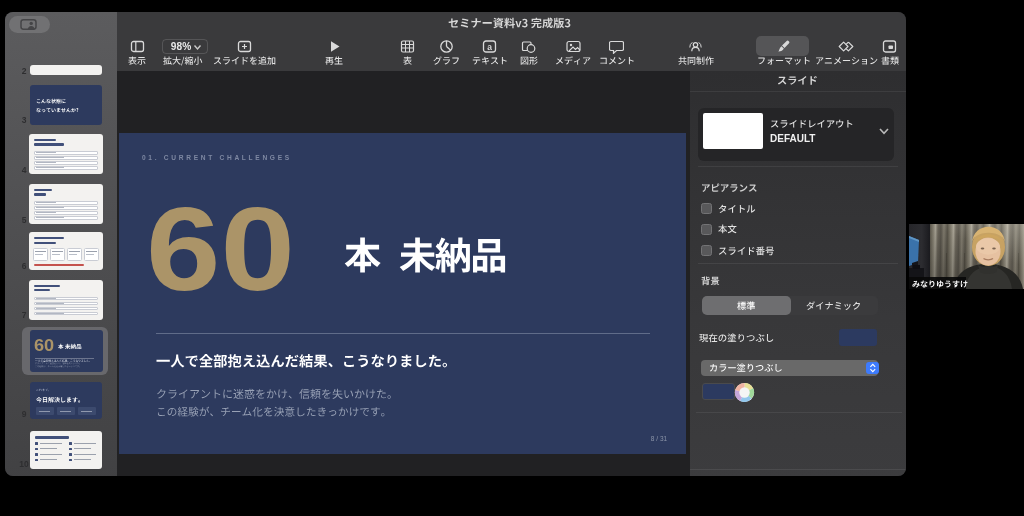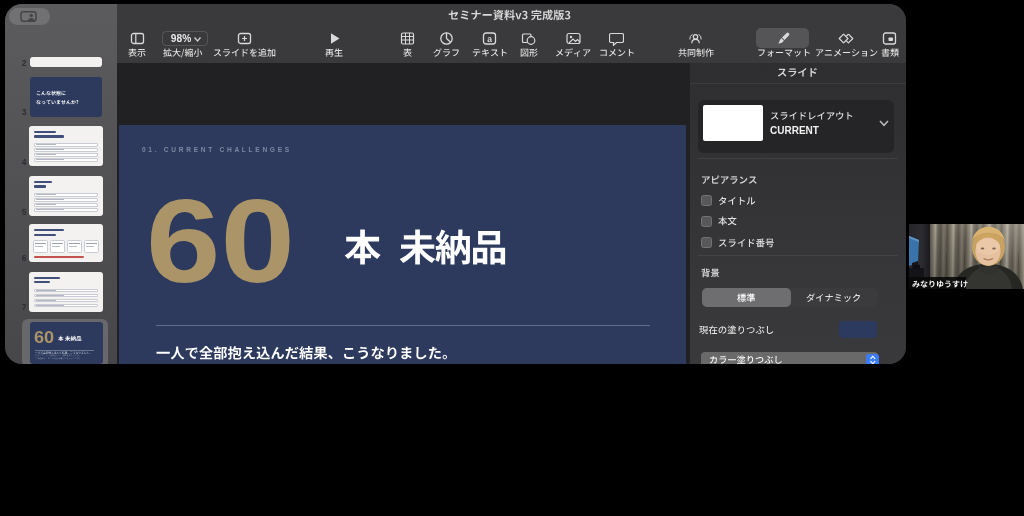--- a/index.html
+++ b/index.html
@@ -1,17 +1,17 @@
 <!DOCTYPE html>
 <html><head><meta charset="utf-8"><style>
 *{margin:0;padding:0;box-sizing:border-box}
 html,body{width:1024px;height:516px;background:#000;overflow:hidden;font-family:"Liberation Sans",sans-serif}
 .t{position:absolute}
 .t svg{display:block}
-#win{position:absolute;left:5px;top:4px;width:901px;height:360px;border-radius:17px;overflow:hidden;background:#232325}
+#win{position:absolute;left:5px;top:12px;width:901px;height:464px;border-radius:8px;overflow:hidden;background:#232325}
 </style></head><body>
 <div id="win">
     <div class="t" style="left:0px;top:0px;width:112px;height:508px;background:linear-gradient(180deg,#5c5c5e 0%,#535355 30%,#4a4a4c 60%,#3f3f41 100%)"></div>
     <div class="t" style="left:112px;top:0px;width:789px;height:59px;background:#3a3a3c"></div>
     <div class="t" style="left:112px;top:59px;width:573px;height:449px;background:#212123"></div>
     <div class="t" style="left:685px;top:59px;width:216px;height:449px;background:linear-gradient(180deg,#2e2e30,#38383a 55%,#3d3d3f)"></div>
     <div class="t" style="left:442.5px;top:4.3px;">
       <svg width="125" height="13" viewBox="0 -11.2 125 13" style="display:block;overflow:visible">
         <path fill="#d8d8d8" d="M10.2 -6.4 9.1 -7.2C8.9 -7.1 8.7 -7.1 8.3 -7C7.8 -6.9 6.3 -6.6 4.6 -6.2V-7.6C4.6 -7.9 4.7 -8.5 4.7 -8.8H3.1C3.1 -8.5 3.2 -7.9 3.2 -7.6V-6C2 -5.8 1.1 -5.6 0.5 -5.5L0.8 -4.1C1.3 -4.2 2.2 -4.3 3.2 -4.5V-1.5C3.2 -0.2 3.5 0.4 6.1 0.4C7.3 0.4 8.6 0.3 9.6 0.2L9.6 -1.3C8.5 -1.1 7.2 -0.9 6.1 -0.9C4.8 -0.9 4.6 -1.2 4.6 -1.9V-4.8L8.1 -5.5C7.8 -5 7 -3.9 6.3 -3.3L7.5 -2.5C8.3 -3.3 9.4 -4.9 9.8 -5.8C9.9 -6 10.1 -6.3 10.2 -6.4ZM14.4 -8.8 13.9 -7.4C15.4 -7.2 18.6 -6.5 19.9 -6L20.5 -7.4C19.1 -7.9 15.9 -8.6 14.4 -8.8ZM13.9 -5.8 13.4 -4.4C15 -4.1 17.9 -3.5 19.2 -3L19.7 -4.4C18.3 -4.9 15.5 -5.5 13.9 -5.8ZM13.3 -2.6 12.7 -1.1C14.5 -0.9 18.1 -0.1 19.6 0.5L20.2 -0.9C18.7 -1.4 15.2 -2.3 13.3 -2.6ZM23.4 -6.4V-4.8C23.7 -4.9 24.2 -4.9 24.7 -4.9H27.5C27.4 -3 26.7 -1.4 24.5 -0.4L25.9 0.6C28.3 -0.8 29 -2.7 29.1 -4.9H31.6C32 -4.9 32.6 -4.9 32.8 -4.9V-6.4C32.6 -6.4 32.1 -6.3 31.6 -6.3H29.1V-7.5C29.1 -7.9 29.1 -8.5 29.2 -8.9H27.4C27.5 -8.5 27.5 -7.9 27.5 -7.5V-6.3H24.6C24.2 -6.3 23.7 -6.4 23.4 -6.4ZM34.6 -5.2V-3.4C35 -3.4 35.8 -3.5 36.4 -3.5C37.7 -3.5 41.4 -3.5 42.4 -3.5C42.9 -3.5 43.5 -3.4 43.8 -3.4V-5.2C43.5 -5.2 43 -5.1 42.4 -5.1C41.4 -5.1 37.8 -5.1 36.4 -5.1C35.9 -5.1 35 -5.2 34.6 -5.2ZM45.7 -8.4C46.5 -8.2 47.5 -7.8 48 -7.5L48.7 -8.5C48.1 -8.8 47 -9.2 46.3 -9.4ZM48 -3.4H52.9V-2.9H48ZM48 -2.2H52.9V-1.7H48ZM48 -4.7H52.9V-4.2H48ZM51 -0.3C52.2 0.1 53.3 0.7 54 1L55.5 0.4C54.7 0 53.4 -0.5 52.3 -0.9H54.2V-5.3C54.5 -5.2 54.7 -5.2 55 -5.1C55.1 -5.5 55.4 -6 55.7 -6.2C53.4 -6.5 52.8 -7.1 52.5 -7.8H53.7C53.6 -7.6 53.5 -7.4 53.3 -7.2L54.4 -6.9C54.7 -7.3 55.1 -8 55.4 -8.6L54.5 -8.8L54.3 -8.8H51L51.3 -9.3L50.1 -9.5C49.8 -8.9 49.3 -8.1 48.5 -7.6C48.8 -7.4 49.2 -7.2 49.5 -6.9C49.8 -7.2 50.1 -7.5 50.4 -7.8H51.2C50.9 -7 50.3 -6.5 48.6 -6.2C48.7 -6.1 49 -5.7 49.1 -5.5H46.7V-0.9H48.4C47.6 -0.5 46.4 -0.1 45.3 0.1C45.6 0.3 46 0.8 46.3 1C47.4 0.7 48.9 0.2 49.8 -0.4L48.7 -0.9H52.1ZM45.2 -6.5 45.7 -5.4C46.5 -5.6 47.6 -5.9 48.6 -6.2V-6.2L48.4 -7.3C47.2 -7 46 -6.7 45.2 -6.5ZM51.9 -6.7C52.2 -6.2 52.8 -5.8 53.6 -5.5H49.8C50.9 -5.7 51.5 -6.1 51.9 -6.7ZM56.4 -8.6C56.7 -7.8 56.9 -6.7 56.9 -6L57.9 -6.2C57.9 -7 57.6 -8 57.4 -8.8ZM60.1 -8.9C60 -8.1 59.7 -7 59.5 -6.3L60.3 -6C60.6 -6.7 61 -7.8 61.2 -8.7ZM61.6 -8C62.3 -7.6 63 -7 63.4 -6.5L64.1 -7.5C63.7 -8 62.9 -8.5 62.3 -8.9ZM61.1 -5.2C61.8 -4.8 62.6 -4.2 63 -3.8L63.6 -4.8C63.2 -5.2 62.4 -5.8 61.7 -6.1ZM56.4 -5.8V-4.5H57.7C57.4 -3.5 56.8 -2.3 56.2 -1.6C56.4 -1.2 56.7 -0.6 56.8 -0.2C57.3 -0.9 57.8 -2 58.1 -3V1H59.4V-3C59.7 -2.4 60 -1.9 60.2 -1.5L61 -2.6C60.8 -2.9 59.7 -4.1 59.4 -4.5V-4.5H61V-5.8H59.4V-9.5H58.1V-5.8ZM61 -2.5 61.2 -1.3 64.3 -1.8V1H65.6V-2L67 -2.3L66.8 -3.5L65.6 -3.3V-9.5H64.3V-3.1ZM69.5 0H71.4L73.5 -6.3H71.9L71 -3.1C70.8 -2.5 70.7 -1.9 70.5 -1.2H70.4C70.3 -1.9 70.1 -2.5 69.9 -3.1L69 -6.3H67.4ZM76.7 0.2C78.3 0.2 79.6 -0.7 79.6 -2.2C79.6 -3.3 78.9 -4 78 -4.3V-4.3C78.9 -4.7 79.4 -5.3 79.4 -6.2C79.4 -7.7 78.3 -8.4 76.7 -8.4C75.7 -8.4 74.9 -8.1 74.2 -7.4L75 -6.4C75.5 -6.9 76 -7.1 76.6 -7.1C77.3 -7.1 77.7 -6.8 77.7 -6.1C77.7 -5.4 77.2 -4.8 75.7 -4.8V-3.7C77.5 -3.7 78 -3.2 78 -2.3C78 -1.6 77.4 -1.2 76.6 -1.2C75.8 -1.2 75.2 -1.6 74.7 -2L73.9 -1C74.5 -0.3 75.4 0.2 76.7 0.2ZM85.5 -6.3V-5.1H91.3V-6.3ZM83.4 -4.3V-3.1H86.1C85.9 -1.7 85.5 -0.7 83.1 -0.2C83.4 0.1 83.7 0.7 83.9 1C86.7 0.3 87.3 -1.1 87.5 -3.1H89V-0.8C89 0.4 89.3 0.8 90.6 0.8C90.9 0.8 91.8 0.8 92.1 0.8C93.1 0.8 93.5 0.4 93.6 -1.2C93.3 -1.3 92.7 -1.5 92.4 -1.7C92.4 -0.6 92.3 -0.4 91.9 -0.4C91.7 -0.4 91 -0.4 90.8 -0.4C90.4 -0.4 90.3 -0.4 90.3 -0.8V-3.1H93.4V-4.3ZM83.6 -8.4V-5.8H85V-7.2H91.8V-5.8H93.2V-8.4H89.1V-9.5H87.7V-8.4ZM99.8 -9.5C99.8 -8.9 99.8 -8.4 99.8 -7.8H95.2V-4.5C95.2 -3.1 95.1 -1.1 94.3 0.2C94.6 0.4 95.2 0.9 95.4 1.1C96.4 -0.2 96.6 -2.4 96.6 -4.1H98.1C98.1 -2.7 98 -2.1 97.9 -2C97.8 -1.9 97.7 -1.8 97.6 -1.8C97.4 -1.8 97 -1.8 96.6 -1.9C96.8 -1.5 96.9 -1 97 -0.6C97.5 -0.6 98 -0.6 98.3 -0.7C98.6 -0.7 98.8 -0.8 99.1 -1.1C99.3 -1.4 99.4 -2.4 99.4 -4.8C99.4 -5 99.4 -5.3 99.4 -5.3H96.6V-6.5H99.9C100 -4.8 100.3 -3.2 100.7 -2C100 -1.2 99.2 -0.6 98.4 -0.1C98.7 0.1 99.2 0.7 99.3 1C100 0.5 100.7 0 101.2 -0.6C101.7 0.4 102.4 0.9 103.2 0.9C104.2 0.9 104.6 0.4 104.9 -1.7C104.5 -1.8 104 -2.1 103.7 -2.4C103.7 -1 103.5 -0.4 103.3 -0.4C102.9 -0.4 102.5 -0.9 102.2 -1.7C103 -2.8 103.7 -4.1 104.2 -5.6L102.8 -5.9C102.5 -5 102.2 -4.2 101.7 -3.4C101.5 -4.3 101.4 -5.4 101.3 -6.5H104.8V-7.8H103.6L104.1 -8.4C103.7 -8.8 102.9 -9.3 102.3 -9.6L101.5 -8.8C101.9 -8.5 102.5 -8.2 102.9 -7.8H101.2C101.2 -8.4 101.2 -8.9 101.2 -9.5ZM106.2 -9.2V-4.9C106.2 -3.3 106.1 -1.2 105.4 0.2C105.6 0.4 106.1 0.8 106.3 1C107 -0 107.2 -1.5 107.3 -2.9H108.4V1H109.6V0.3C109.9 0.5 110.5 0.8 110.7 1C111.4 -0.4 111.7 -2.4 111.8 -4.2C112 -3.2 112.4 -2.3 112.8 -1.6C112.4 -0.9 111.8 -0.4 111.2 -0.1C111.5 0.1 111.9 0.7 112 1C112.6 0.6 113.2 0.1 113.6 -0.4C114.1 0.2 114.7 0.6 115.3 1C115.5 0.7 115.9 0.2 116.2 -0.1C115.5 -0.4 114.9 -0.9 114.4 -1.5C115.1 -2.7 115.6 -4.2 115.8 -5.9L115 -6.2L114.7 -6.2H111.8V-7.8H115.8V-9H110.6V-5.8C110.6 -4 110.5 -1.5 109.6 0.2V-4.1H107.4L107.4 -4.9V-5.4H110.2V-6.6H109.4V-9.5H108.2V-6.6H107.4V-9.2ZM114.4 -4.9C114.2 -4.1 113.9 -3.4 113.6 -2.8C113.2 -3.4 112.9 -4.2 112.7 -4.9ZM119.5 0.2C121 0.2 122.4 -0.7 122.4 -2.2C122.4 -3.3 121.7 -4 120.7 -4.3V-4.3C121.6 -4.7 122.1 -5.3 122.1 -6.2C122.1 -7.7 121 -8.4 119.4 -8.4C118.5 -8.4 117.7 -8.1 116.9 -7.4L117.8 -6.4C118.3 -6.9 118.8 -7.1 119.3 -7.1C120.1 -7.1 120.5 -6.8 120.5 -6.1C120.5 -5.4 120 -4.8 118.5 -4.8V-3.7C120.2 -3.7 120.7 -3.2 120.7 -2.3C120.7 -1.6 120.2 -1.2 119.3 -1.2C118.6 -1.2 118 -1.6 117.5 -2L116.7 -1C117.3 -0.3 118.2 0.2 119.5 0.2Z"></path>
       </svg>
@@ -357,21 +357,21 @@
       </svg>
     </div>
     <div class="t" style="left:685px;top:78.5px;width:216px;height:1px;background:rgba(255,255,255,0.07)"></div>
     <div class="t" style="left:693px;top:96px;width:196px;height:53px;background:#252527;border-radius:6px"></div>
     <div class="t" style="left:698px;top:101px;width:60px;height:36px;background:#fff;border-radius:2px"></div>
     <div class="t" style="left:765.0px;top:105.7px;">
       <svg width="85" height="11" viewBox="0 -9.3 85 11" style="display:block;overflow:visible">
         <path fill="#e6e6e6" d="M7.6 -6.3 7 -6.7C6.8 -6.6 6.5 -6.6 6.2 -6.6C5.8 -6.6 3.1 -6.6 2.7 -6.6C2.4 -6.6 1.9 -6.6 1.7 -6.7V-5.6C1.9 -5.6 2.4 -5.7 2.7 -5.7C3.1 -5.7 5.8 -5.7 6.1 -5.7C5.9 -5 5.3 -3.9 4.7 -3.2C3.7 -2.2 2.3 -1.1 0.8 -0.5L1.6 0.3C2.9 -0.3 4.2 -1.3 5.2 -2.4C6.1 -1.5 7 -0.5 7.6 0.3L8.4 -0.4C7.9 -1.1 6.7 -2.3 5.8 -3.1C6.4 -4 7 -5 7.3 -5.8C7.4 -5.9 7.5 -6.2 7.6 -6.3ZM11.4 -7V-6.1C11.7 -6.1 12 -6.1 12.3 -6.1C12.8 -6.1 15.4 -6.1 15.9 -6.1C16.2 -6.1 16.6 -6.1 16.8 -6.1V-7C16.6 -7 16.2 -7 15.9 -7C15.4 -7 12.8 -7 12.3 -7C12 -7 11.7 -7 11.4 -7ZM17.6 -4.5 16.9 -4.9C16.8 -4.8 16.6 -4.8 16.3 -4.8C15.8 -4.8 12.1 -4.8 11.6 -4.8C11.3 -4.8 10.9 -4.8 10.6 -4.8V-3.9C10.9 -3.9 11.3 -3.9 11.6 -3.9C12.2 -3.9 15.8 -3.9 16.3 -3.9C16.1 -3.3 15.8 -2.6 15.3 -2.1C14.5 -1.3 13.4 -0.7 12 -0.4L12.7 0.5C13.9 0.1 15.1 -0.5 16.1 -1.5C16.7 -2.3 17.2 -3.2 17.4 -4.1C17.4 -4.2 17.5 -4.4 17.6 -4.5ZM19.3 -3.5 19.8 -2.5C21 -2.9 22.2 -3.5 23.2 -4V-0.8C23.2 -0.4 23.2 0.1 23.1 0.3H24.3C24.2 0.1 24.2 -0.4 24.2 -0.8V-4.6C25.1 -5.2 26 -5.9 26.7 -6.6L25.9 -7.4C25.3 -6.6 24.3 -5.8 23.4 -5.2C22.3 -4.5 20.9 -3.9 19.3 -3.5ZM34.1 -6.8 33.5 -6.5C33.8 -6.1 34.1 -5.6 34.3 -5.1L34.9 -5.4C34.7 -5.8 34.4 -6.4 34.1 -6.8ZM35.3 -7.3 34.7 -7C35 -6.5 35.2 -6.1 35.5 -5.6L36.1 -5.9C35.9 -6.3 35.5 -6.9 35.3 -7.3ZM30.7 -0.7C30.7 -0.4 30.6 0.1 30.6 0.5H31.7C31.7 0.1 31.6 -0.4 31.6 -0.7L31.6 -3.6C32.7 -3.3 34.2 -2.7 35.2 -2.2L35.6 -3.2C34.7 -3.6 32.9 -4.3 31.6 -4.7V-6.1C31.6 -6.4 31.7 -6.8 31.7 -7.1H30.6C30.6 -6.8 30.7 -6.4 30.7 -6.1C30.7 -5.3 30.7 -1.3 30.7 -0.7ZM39.2 -0.3 39.8 0.3C40 0.1 40.2 0.1 40.3 0.1C42.6 -0.6 44.5 -1.8 45.7 -3.3L45.2 -4.1C44 -2.6 41.9 -1.4 40.3 -1C40.3 -1.5 40.3 -5.1 40.3 -6.1C40.3 -6.4 40.3 -6.7 40.3 -7H39.2C39.2 -6.8 39.3 -6.3 39.3 -6C39.3 -5.1 39.3 -1.5 39.3 -0.8C39.3 -0.7 39.2 -0.5 39.2 -0.3ZM47.2 -3.5 47.7 -2.5C48.9 -2.9 50.1 -3.5 51.1 -4V-0.8C51.1 -0.4 51.1 0.1 51 0.3H52.2C52.1 0.1 52.1 -0.4 52.1 -0.8V-4.6C53 -5.2 53.9 -5.9 54.6 -6.6L53.8 -7.4C53.2 -6.6 52.2 -5.8 51.3 -5.2C50.2 -4.5 48.8 -3.9 47.2 -3.5ZM64.6 -6.3 64 -6.8C63.8 -6.8 63.4 -6.8 63.2 -6.8C62.7 -6.8 58.5 -6.8 58 -6.8C57.6 -6.8 57.3 -6.8 56.9 -6.9V-5.8C57.3 -5.8 57.6 -5.9 58 -5.9C58.5 -5.9 62.5 -5.9 63.1 -5.9C62.8 -5.3 62 -4.4 61.2 -4L62 -3.3C63 -4 63.9 -5.2 64.3 -5.9C64.3 -6 64.5 -6.2 64.6 -6.3ZM60.8 -5H59.7C59.8 -4.8 59.8 -4.6 59.8 -4.3C59.8 -2.8 59.6 -1.6 58.3 -0.7C58 -0.5 57.6 -0.4 57.4 -0.3L58.2 0.4C60.7 -0.8 60.8 -2.6 60.8 -5ZM73.4 -5.6 72.8 -6C72.6 -6 72.4 -5.9 72.1 -5.9H70.2V-6.7C70.2 -7 70.2 -7.2 70.3 -7.5H69.1C69.2 -7.2 69.2 -7 69.2 -6.7V-5.9H67.2C66.8 -5.9 66.6 -6 66.3 -6C66.3 -5.8 66.3 -5.4 66.3 -5.2C66.3 -4.9 66.3 -3.9 66.3 -3.6C66.3 -3.4 66.3 -3.1 66.3 -2.9H67.3C67.2 -3.1 67.2 -3.4 67.2 -3.6C67.2 -3.8 67.2 -4.7 67.2 -5.1H72.2C72.1 -4.3 71.8 -3.3 71.3 -2.5C70.8 -1.7 69.8 -1.1 69 -0.8C68.7 -0.6 68.2 -0.5 67.9 -0.5L68.6 0.4C70.3 -0 71.6 -1 72.4 -2.3C72.9 -3.1 73.1 -4.2 73.3 -5C73.3 -5.2 73.3 -5.5 73.4 -5.6ZM77.4 -0.9C77.4 -0.5 77.4 0 77.4 0.3H78.5C78.5 0 78.4 -0.6 78.4 -0.9V-3.7C79.5 -3.4 81 -2.8 82 -2.3L82.4 -3.3C81.4 -3.7 79.7 -4.4 78.4 -4.8V-6.2C78.4 -6.6 78.5 -7 78.5 -7.3H77.4C77.4 -7 77.4 -6.5 77.4 -6.2C77.4 -5.4 77.4 -1.5 77.4 -0.9Z"></path>
       </svg>
     </div>
-    <div class="t" style="left:765px;top:121px;font-size:10px;color:#f0f0f0;font-weight:700;white-space:nowrap;">CURRENT</div>
+    <div class="t" style="left:765px;top:121px;font-size:10px;color:#f0f0f0;font-weight:700;white-space:nowrap;">DEFAULT</div>
     <div class="t" style="left:873px;top:114px">
       <svg width="12" height="10" viewBox="0 0 12 10">
         <path d="M2 3 L6 7.4 L10 3" fill="none" stroke="#b8b8b8" stroke-width="1.6"></path>
       </svg>
     </div>
     <div class="t" style="left:693px;top:153.5px;width:200px;height:1px;background:rgba(255,255,255,0.07)"></div>
     <div class="t" style="left:696.0px;top:169.6px;">
       <svg width="58" height="11" viewBox="0 -9.4 58 11" style="display:block;overflow:visible">
         <path fill="#cfcfcf" d="M9 -6.4 8.2 -7.1C8.1 -7 7.5 -7 7.3 -7C6.8 -7 2.8 -7 2.2 -7C1.8 -7 1.4 -7 1.1 -7.1V-5.8C1.5 -5.8 1.8 -5.8 2.2 -5.8C2.8 -5.8 6.5 -5.8 7.1 -5.8C6.9 -5.4 6.1 -4.5 5.4 -4.1L6.4 -3.3C7.3 -4 8.2 -5.1 8.6 -5.9C8.7 -6 8.9 -6.2 9 -6.4ZM5.1 -5.1H3.8C3.8 -4.8 3.8 -4.5 3.8 -4.2C3.8 -2.7 3.6 -1.7 2.4 -0.9C2.1 -0.6 1.7 -0.5 1.4 -0.4L2.5 0.5C5.1 -0.8 5.1 -2.8 5.1 -5.1ZM16.7 -6.7C16.7 -7 16.9 -7.2 17.2 -7.2C17.5 -7.2 17.8 -7 17.8 -6.7C17.8 -6.4 17.5 -6.1 17.2 -6.1C16.9 -6.1 16.7 -6.4 16.7 -6.7ZM12.3 -7.2H10.9C10.9 -6.9 11 -6.4 11 -6.2C11 -5.6 11 -2.2 11 -1.1C11 -0.3 11.4 0.2 12.3 0.3C12.7 0.4 13.2 0.4 13.8 0.4C14.9 0.4 16.3 0.3 17.2 0.2V-1.2C16.4 -1 14.9 -0.8 13.9 -0.8C13.5 -0.8 13.1 -0.9 12.8 -0.9C12.4 -1 12.2 -1.1 12.2 -1.5V-3.2C13.4 -3.5 14.9 -4 15.9 -4.4C16.2 -4.5 16.6 -4.7 17 -4.8L16.6 -5.7C16.8 -5.6 17 -5.5 17.2 -5.5C17.8 -5.5 18.3 -6.1 18.3 -6.7C18.3 -7.3 17.8 -7.8 17.2 -7.8C16.6 -7.8 16.1 -7.3 16.1 -6.7C16.1 -6.4 16.2 -6.1 16.4 -5.9C16 -5.7 15.8 -5.6 15.5 -5.5C14.6 -5.1 13.3 -4.7 12.2 -4.5V-6.2C12.2 -6.5 12.2 -6.9 12.3 -7.2ZM27.8 -6.4 27 -7.1C26.9 -7 26.3 -7 26.1 -7C25.6 -7 21.6 -7 21 -7C20.6 -7 20.2 -7 19.9 -7.1V-5.8C20.3 -5.8 20.6 -5.8 21 -5.8C21.6 -5.8 25.3 -5.8 25.9 -5.8C25.7 -5.4 24.9 -4.5 24.2 -4.1L25.2 -3.3C26.1 -4 27 -5.1 27.4 -5.9C27.5 -6 27.7 -6.2 27.8 -6.4ZM23.9 -5.1H22.6C22.6 -4.8 22.6 -4.5 22.6 -4.2C22.6 -2.7 22.4 -1.7 21.2 -0.9C20.9 -0.6 20.5 -0.5 20.2 -0.4L21.3 0.5C23.9 -0.8 23.9 -2.8 23.9 -5.1ZM30.3 -7.2V-6C30.6 -6 31 -6 31.3 -6C31.8 -6 34.3 -6 34.9 -6C35.2 -6 35.7 -6 35.9 -6V-7.2C35.6 -7.2 35.2 -7.2 34.9 -7.2C34.3 -7.2 31.9 -7.2 31.3 -7.2C31 -7.2 30.6 -7.2 30.3 -7.2ZM36.7 -4.5 35.9 -5C35.7 -4.9 35.5 -4.9 35.2 -4.9C34.5 -4.9 31.2 -4.9 30.5 -4.9C30.2 -4.9 29.8 -4.9 29.4 -5V-3.7C29.8 -3.8 30.3 -3.8 30.5 -3.8C31.4 -3.8 34.6 -3.8 35.1 -3.8C34.9 -3.3 34.6 -2.7 34.1 -2.2C33.4 -1.4 32.3 -0.8 30.8 -0.5L31.8 0.5C33 0.2 34.2 -0.4 35.1 -1.5C35.8 -2.3 36.2 -3.2 36.5 -4.1C36.6 -4.2 36.6 -4.4 36.7 -4.5ZM39.9 -7.1 39 -6.2C39.7 -5.7 40.8 -4.7 41.3 -4.2L42.3 -5.2C41.7 -5.7 40.5 -6.7 39.9 -7.1ZM38.7 -0.9 39.5 0.4C40.8 0.1 42 -0.4 43 -1C44.5 -1.9 45.7 -3.2 46.4 -4.4L45.7 -5.8C45.1 -4.5 43.9 -3.1 42.3 -2.1C41.4 -1.6 40.2 -1.1 38.7 -0.9ZM54.8 -6.4 54.1 -6.9C53.9 -6.9 53.5 -6.8 53.1 -6.8C52.7 -6.8 50.3 -6.8 49.8 -6.8C49.5 -6.8 48.9 -6.9 48.7 -6.9V-5.6C48.9 -5.6 49.4 -5.6 49.8 -5.6C50.2 -5.6 52.6 -5.6 53 -5.6C52.8 -5 52.2 -4 51.6 -3.3C50.7 -2.3 49.2 -1.2 47.7 -0.6L48.7 0.4C50 -0.2 51.2 -1.2 52.2 -2.2C53.1 -1.4 54 -0.4 54.6 0.4L55.7 -0.5C55.1 -1.2 54 -2.4 53 -3.2C53.7 -4.1 54.2 -5.1 54.5 -5.8C54.6 -6 54.8 -6.3 54.8 -6.4Z"></path>
       </svg>

